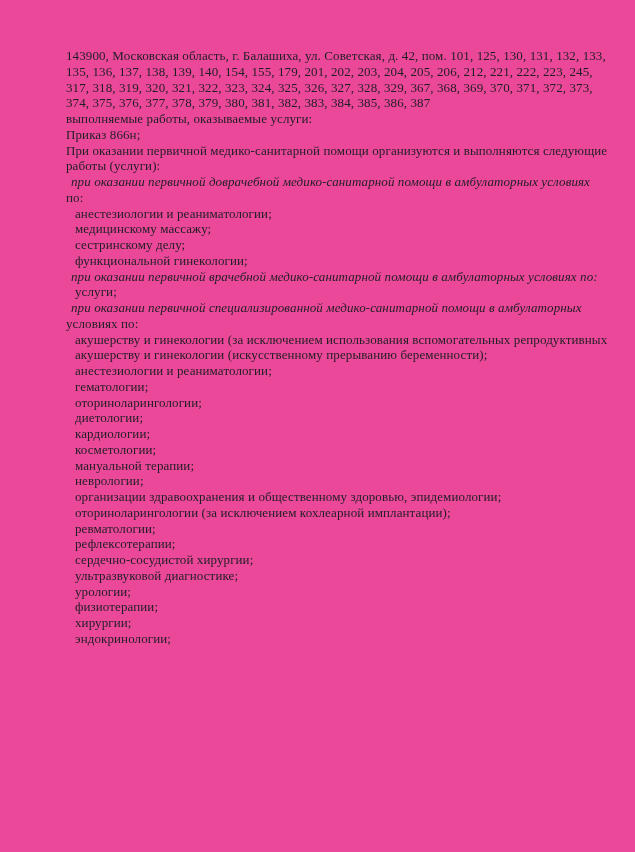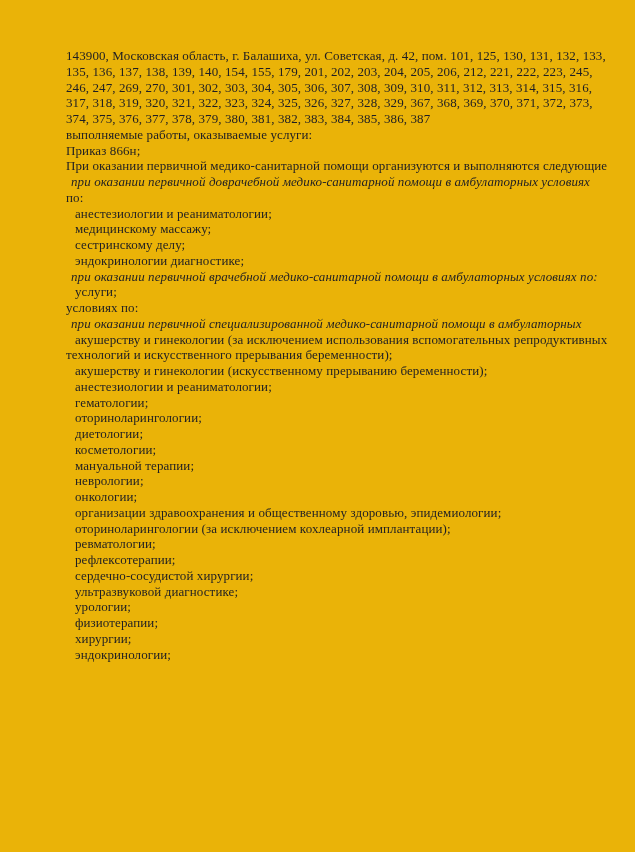--- a/index.html
+++ b/index.html
@@ -9,21 +9,21 @@
   body {
     width: 635px;
     height: 852px;
     background: #ffffff;
     overflow: hidden;
     position: relative;
   }
   .page {
     position: absolute;
     inset: 0;
-    background: #eab308;
+    background: #ec4899;
   }
   .textblock {
     position: absolute;
     left: 66px;
     top: 48px;
     width: 560px;
     font-family: "Liberation Serif", "DejaVu Serif", serif;
     font-size: 13px;
     line-height: 15.75px;
     color: #1e1e24;
@@ -36,47 +36,46 @@
   .ind1 { padding-left: 5px; font-style: italic; }
   .ind2 { padding-left: 9px; }
 </style>
 </head>
 <body>
 
 <div class="page">
   <div class="textblock" id="textblock" style="color: rgb(30, 30, 36);">
       <div class="line ind0">143900, Московская область, г. Балашиха, ул. Советская, д. 42, пом. 101, 125, 130, 131, 132, 133,</div>
       <div class="line ind0">135, 136, 137, 138, 139, 140, 154, 155, 179, 201, 202, 203, 204, 205, 206, 212, 221, 222, 223, 245,</div>
-      <div class="line ind0">246, 247, 269, 270, 301, 302, 303, 304, 305, 306, 307, 308, 309, 310, 311, 312, 313, 314, 315, 316,</div>
       <div class="line ind0">317, 318, 319, 320, 321, 322, 323, 324, 325, 326, 327, 328, 329, 367, 368, 369, 370, 371, 372, 373,</div>
       <div class="line ind0">374, 375, 376, 377, 378, 379, 380, 381, 382, 383, 384, 385, 386, 387</div>
       <div class="line ind0">выполняемые работы, оказываемые услуги:</div>
       <div class="line ind0">Приказ 866н;</div>
       <div class="line ind0">При оказании первичной медико-санитарной помощи организуются и выполняются следующие</div>
+      <div class="line ind0">работы (услуги):</div>
       <div class="line ind1">при оказании первичной доврачебной медико-санитарной помощи в амбулаторных условиях</div>
       <div class="line ind0">по:</div>
       <div class="line ind2">анестезиологии и реаниматологии;</div>
       <div class="line ind2">медицинскому массажу;</div>
       <div class="line ind2">сестринскому делу;</div>
-      <div class="line ind2">эндокринологии диагностике;</div>
+      <div class="line ind2">функциональной гинекологии;</div>
       <div class="line ind1">при оказании первичной врачебной медико-санитарной помощи в амбулаторных условиях по:</div>
       <div class="line ind2">услуги;</div>
+      <div class="line ind1">при оказании первичной специализированной медико-санитарной помощи в амбулаторных</div>
       <div class="line ind0">условиях по:</div>
-      <div class="line ind1">при оказании первичной специализированной медико-санитарной помощи в амбулаторных</div>
       <div class="line ind2">акушерству и гинекологии (за исключением использования вспомогательных репродуктивных</div>
-      <div class="line ind0">технологий и искусственного прерывания беременности);</div>
       <div class="line ind2">акушерству и гинекологии (искусственному прерыванию беременности);</div>
       <div class="line ind2">анестезиологии и реаниматологии;</div>
       <div class="line ind2">гематологии;</div>
       <div class="line ind2">оториноларингологии;</div>
       <div class="line ind2">диетологии;</div>
+      <div class="line ind2">кардиологии;</div>
       <div class="line ind2">косметологии;</div>
       <div class="line ind2">мануальной терапии;</div>
       <div class="line ind2">неврологии;</div>
-      <div class="line ind2">онкологии;</div>
       <div class="line ind2">организации здравоохранения и общественному здоровью, эпидемиологии;</div>
       <div class="line ind2">оториноларингологии (за исключением кохлеарной имплантации);</div>
       <div class="line ind2">ревматологии;</div>
       <div class="line ind2">рефлексотерапии;</div>
       <div class="line ind2">сердечно-сосудистой хирургии;</div>
       <div class="line ind2">ультразвуковой диагностике;</div>
       <div class="line ind2">урологии;</div>
       <div class="line ind2">физиотерапии;</div>
       <div class="line ind2">хирургии;</div>
       <div class="line ind2">эндокринологии;</div>

